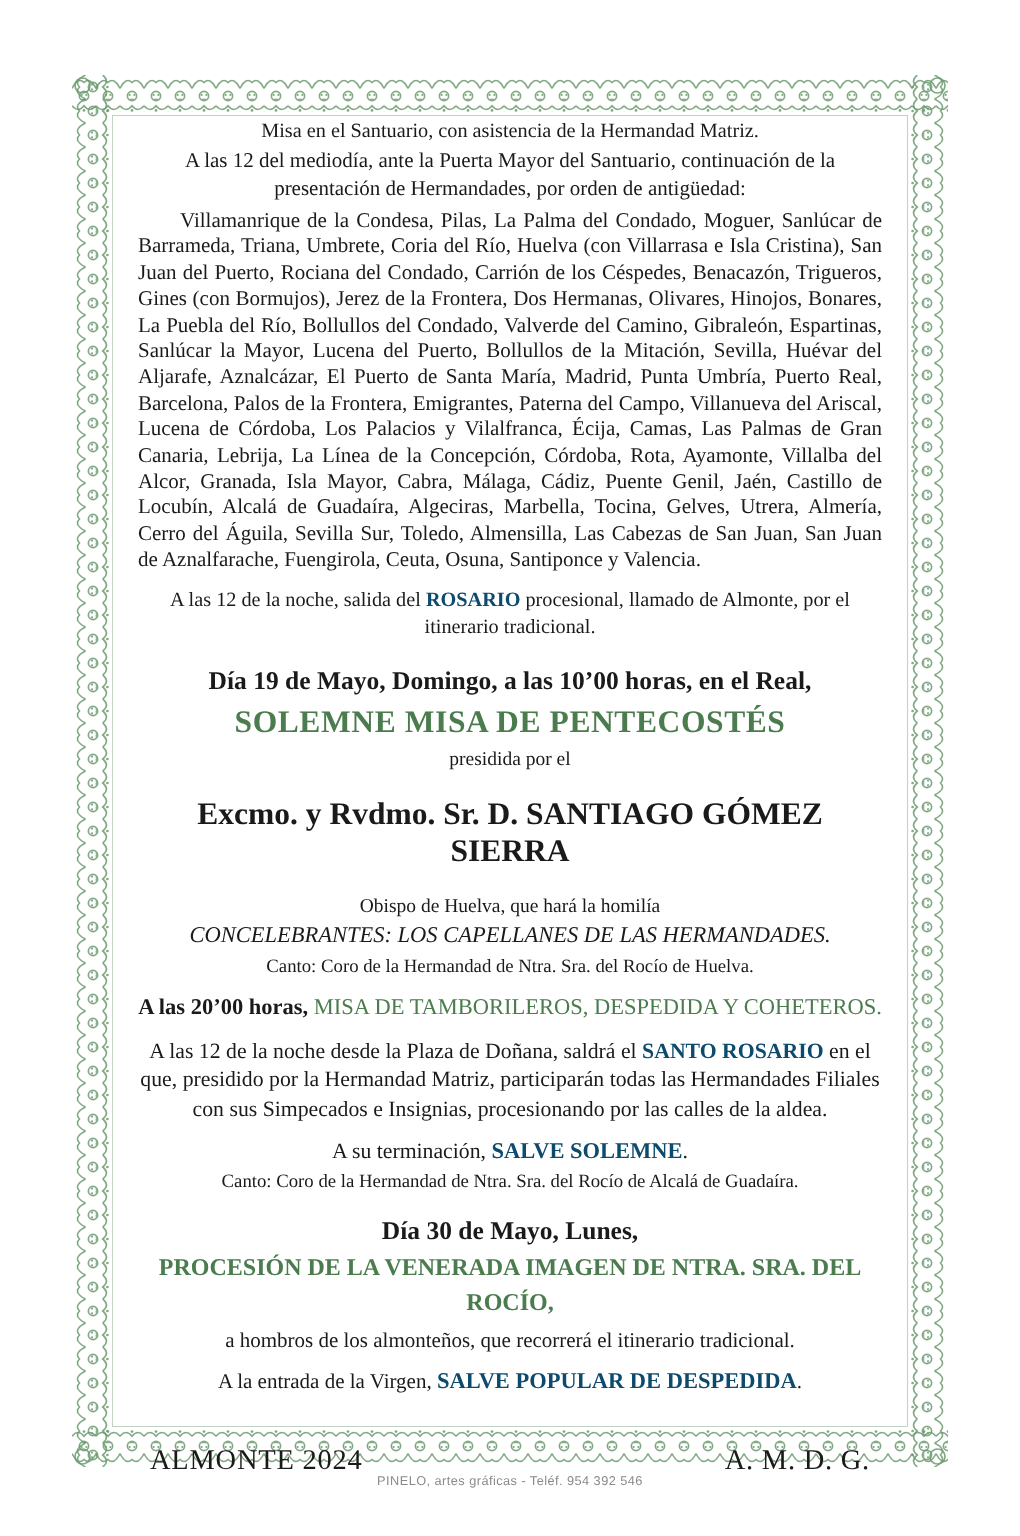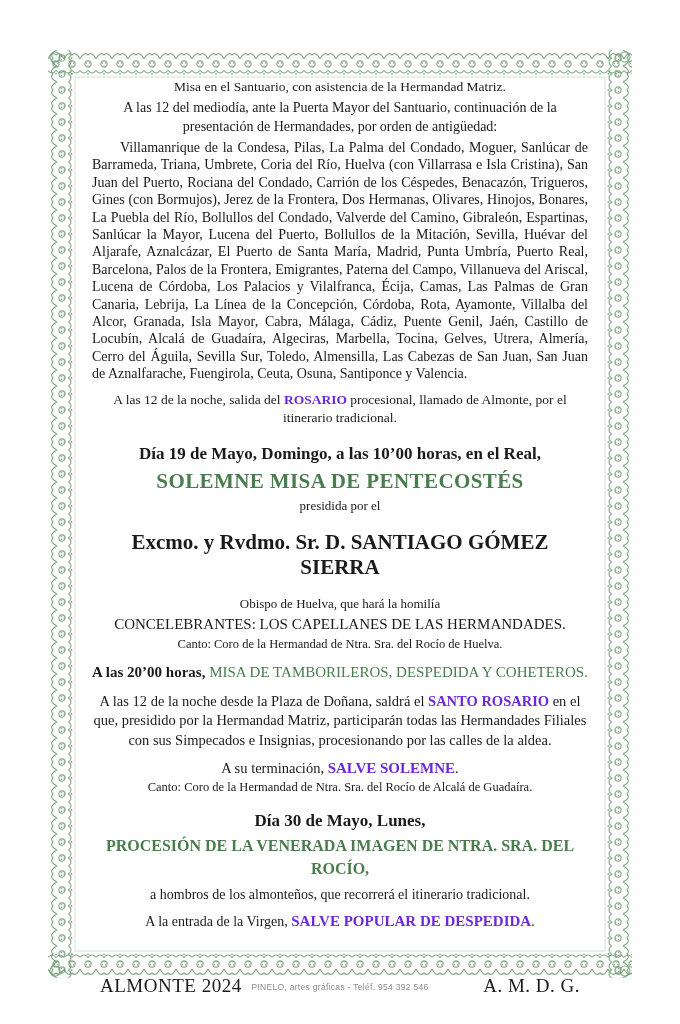--- a/index.html
+++ b/index.html
@@ -15,42 +15,42 @@
   p{margin:0;}
   .h-day{font-size:17px;font-weight:bold;line-height:22px;margin-top:0;}
   .sub{font-size:13.5px;line-height:18px;}
   .body-line{font-size:14px;line-height:19px;margin-top:2px;}
   .towns{
     font-size:14px;line-height:17.4px;text-align:justify;text-indent:28px;
     margin-top:3px;
   }
   .rosario{font-size:13.5px;line-height:18px;margin-top:8px;}
   .green{color:#4a7c4e;}
-  .green-bold{color:#6d28d9;font-weight:bold;margin-top:28px;}
+  .green-bold{color:#0c4a6e;font-weight:bold;margin-top:28px;}
   .day19-h{margin-top:16px;}
   .solemne{font-size:21px;font-weight:bold;letter-spacing:.4px;line-height:26px;margin-top:3px;text-align:center;}
   .presided{font-size:13px;line-height:16px;margin-top:4px;}
   .bishop{font-size:21px;font-weight:bold;line-height:25px;margin-top:16px;}
   .obispo{font-size:13px;line-height:17px;margin-top:15px;}
-  .concele{font-size:15px;line-height:19px;margin-top:3px;}
+  .concele{font-size:15px;line-height:19px;margin-top:3px;font-style:italic;}
   .todas{font-size:14.5px;line-height:18px;margin-top:3px;}
   .canto{font-size:12.5px;line-height:16px;margin-top:2px;}
   .tambor{font-size:15px;line-height:19px;margin-top:11px;}
   .tambor .pre{font-weight:bold;}
   .santo-par{font-size:14.5px;line-height:19.5px;margin-top:10px;}
   .salve{font-size:14.5px;line-height:18px;margin-top:9px;}
   .salve .hl{font-size:15px;}
   .day20-h{margin-top:15px;}
   .procesion{font-size:16px;font-weight:bold;color:#4a7c4e;line-height:23px;margin-top:2px;}
   .hombros{font-size:14px;line-height:18px;margin-top:6px;}
   .entrada{font-size:14px;line-height:18px;margin-top:8px;}
   .entrada .hl{font-size:15px;}
   .footer-row{
     display:flex;justify-content:space-between;align-items:baseline;
-    margin-top:44px;font-size:19px;letter-spacing:.5px;padding:0 8px;
+    margin-top:32px;font-size:19px;letter-spacing:.5px;padding:0 8px;
   }
   .printer{
     position:absolute;left:0;right:0;top:982px;text-align:center;
     font-family:"Liberation Sans", sans-serif;font-size:8.5px;color:#8a8a8a;
     letter-spacing:.3px;
   }
 </style>
 </head>
 <body>
 

